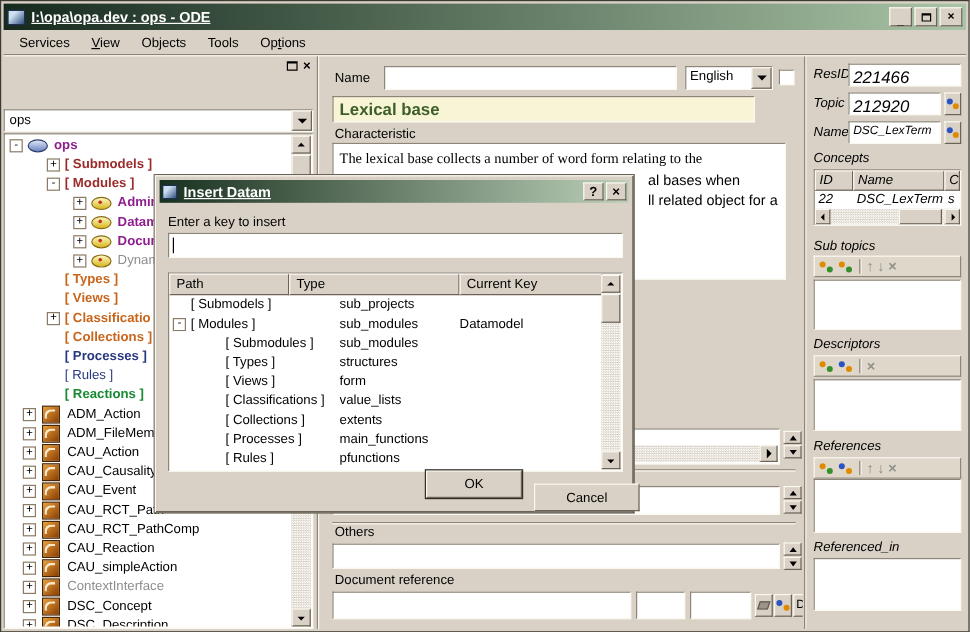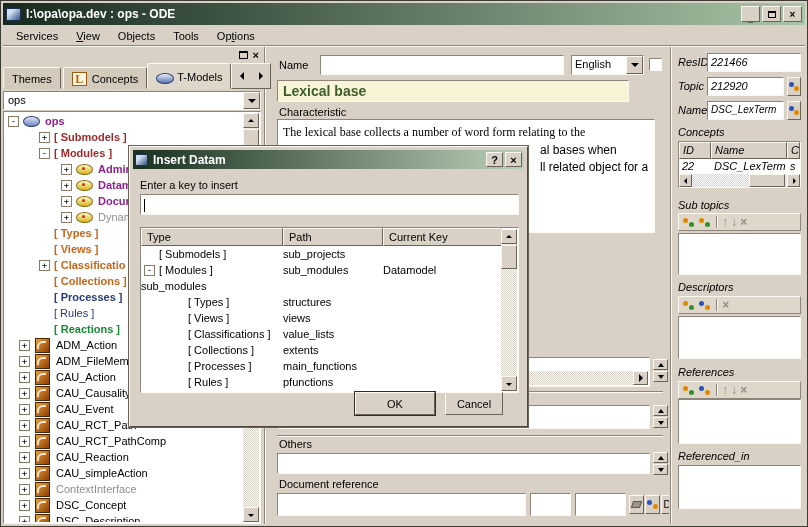--- a/index.html
+++ b/index.html
@@ -14,21 +14,21 @@
   .groove { border-top:1px solid #8d8579; border-bottom:1px solid #fbf8f1; height:2px; }
   .vgroove{ border-left:1px solid #8d8579; border-right:1px solid #fbf8f1; width:2px; }
 
   
   .titlebar { position:absolute; left:2px; top:2px; right:2px; height:22px;
               background:linear-gradient(to right,#15291d,#a9c4a6);
               display:flex; align-items:center; padding:0 3px; }
   .app-icon { width:15px; height:13px; background:linear-gradient(135deg,#cfe0f2 30%,#30507e);
               border:1px solid #1d3050; flex:none; }
   .title-text { color:#fff; font-weight:bold; font-size:12px; margin-left:5px; flex:1;
-                white-space:nowrap; overflow:hidden; }
+                white-space:nowrap; overflow:hidden;text-decoration:underline; }
   .tb-btn { width:19px; height:16px; margin-left:2px; display:flex; align-items:center;
             justify-content:center; font-size:10px; font-weight:bold; color:#000; flex:none; }
   .tb-btn .sq { width:8px; height:7px; border:1px solid #000; border-top-width:2px; }
   .min-glyph { position:relative; top:3px; }
 
   
   .menubar { position:absolute; top:25px; left:2px; right:2px; height:19px;
              display:flex; align-items:center; padding-left:4px; }
   .menu-item { padding:2px 9px; white-space:nowrap; }
   .menu-item u { text-decoration:underline; }
@@ -130,21 +130,21 @@
   .mini-btn { position:absolute; top:2px; height:19px; display:flex; align-items:center; justify-content:center; font-size:10px; }
   .stamp-icon { width:9px; height:7px; background:#9a948a; border:1px solid #5f584e; transform:skewX(-18deg); }
   .dots { position:relative; width:13px; height:13px; display:inline-block; }
   .dots::before { content:""; position:absolute; width:5px; height:5px; border-radius:50%; left:1px; top:2px; }
   .dots::after  { content:""; position:absolute; width:5px; height:5px; border-radius:50%; right:1px; bottom:2px; }
   .dots-og::before { background:#e08a00; } .dots-og::after { background:#35902c; }
   .dots-bo::before { background:#2b54c0; } .dots-bo::after { background:#e08a00; }
 
   
   .right-panel { position:absolute; left:675px; top:46px; width:130px; bottom:2px; overflow:hidden;font-style:italic; }
-  .rp-input { position:absolute; height:19px; padding:2px 3px; font-size:11px; white-space:nowrap; overflow:hidden; }
+  .rp-input { position:absolute; height:19px; padding:2px 3px; font-size:14px; white-space:nowrap; overflow:hidden; }
   .rp-mini { position:absolute; width:14px; height:19px; display:flex; align-items:center; justify-content:center; }
   .res-table { position:absolute; left:2px; top:94px; width:123px; height:47px; background:#fff;
                border:1px solid; border-color:#8d8579 #fbf8f1 #fbf8f1 #8d8579; overflow:hidden; }
   .res-head { display:flex; height:17px; }
   .res-hc { padding:1px 3px; border:1px solid; border-color:#fbf8f1 #6b6357 #6b6357 #fbf8f1;
             background:#d9d1c5; overflow:hidden; white-space:nowrap; }
   .rc-id { width:32px; } .rc-name { width:76px; } .rc-extra { flex:1; }
   .res-row { display:flex; height:15px; }
   .res-cell { padding:1px 3px; overflow:hidden; white-space:nowrap; }
   .res-hscroll { position:absolute; left:0; right:0; bottom:0; height:13px;
@@ -179,21 +179,21 @@
   .dt-rows { position:absolute; left:0; top:18px; right:16px; bottom:0; overflow:hidden; }
   .drow { display:flex; height:16px; align-items:center; }
   .d-type { width:142px; display:flex; align-items:center; white-space:nowrap; overflow:hidden; }
   .d-path { width:100px; white-space:nowrap; overflow:hidden; }
   .d-key  { width:119px; white-space:nowrap; overflow:hidden; }
   .dlvl1 .d-type { padding-left:3px; } .dlvl2 .d-type { padding-left:32px; }
   .dlg-vscroll { position:absolute; top:1px; bottom:1px; right:1px; width:16px;
              background:repeating-conic-gradient(#fff 0 25%, #d9d1c5 0 50%) 0 0/2px 2px; }
   .dlg-ok { position:absolute; left:225px; top:245px; width:80px; height:23px; font-size:11px;
             display:flex; align-items:center; justify-content:center; outline:1px solid #2f2f28; }
-  .dlg-cancel { position:absolute; left:315px; top:245px; width:58px; height:23px; font-size:11px;
+  .dlg-cancel { position:absolute; left:315px; top:256px; width:88px; height:23px; font-size:11px;
             display:flex; align-items:center; justify-content:center; }
 </style>
 </head>
 <body>
 
 <div class="window">
 
   <div class="titlebar">
     <span class="app-icon"></span>
     <span class="title-text">I:\opa\opa.dev : ops - ODE</span>
@@ -218,42 +218,20 @@
     </div>
   <div class="groove hr-under-menu"></div>
 
   <div class="vgroove vsep1"></div>
   <div class="vgroove vsep2"></div>
 
   <div class="left-panel">
     <div class="lp-toolbar">
       <span class="float-icon"></span>
       <span class="lp-close">×</span>
-    </div>
-    <div class="lp-tabs">
-      <span class="tab">
-        <span>Themes</span>
-      </span>
-      <span class="tabsep"></span>
-      <span class="tab">
-        <span class="icon-L">L</span>
-        <span>Concepts</span>
-      </span>
-      <span class="tab active">
-        <span class="icon-disk"></span>
-        <span>T-Models</span>
-      </span>
-      <span class="tab-scroll raised">
-        <span class="tsbtn">
-            <i class="arr-lf"></i>
-          </span>
-        <span class="tsbtn">
-            <i class="arr-rt"></i>
-          </span>
-      </span>
     </div>
     <div class="lp-combo sunken">
       <span class="val">ops</span>
       <span class="combo-btn raised">
           <i class="arr-dn"></i>
         </span>
     </div>
 
     <div class="lp-tree sunken">
       <div class="tree-rows">
@@ -557,22 +535,22 @@
       <span class="dlg-btn raised">?</span>
       <span class="dlg-btn raised">×</span>
     </div>
 
     <span class="dlg-prompt">Enter a key to insert</span>
     <div class="dlg-input sunken"><span class="caret"></span></div>
 
     <div class="dlg-table">
       <div class="dt-head">
 
-      <span class="dt-hc col-type">Type</span>
-          <span class="dt-hc col-path">Path</span>
+      <span class="dt-hc col-path">Path</span>
+          <span class="dt-hc col-type">Type</span>
           <span class="dt-hc col-key">Current Key</span>
         </div>
       <div class="dt-rows">
 
       <div class="drow dlvl1">
             <span class="d-type">
               <span class="exp"></span>
               <span>[ Submodels ]</span>
             </span>
             <span class="d-path">sub_projects</span>
@@ -580,37 +558,41 @@
           </div>
           <div class="drow dlvl1">
             <span class="d-type">
               <span class="exp">-</span>
               <span>[ Modules ]</span>
             </span>
             <span class="d-path">sub_modules</span>
             <span class="d-key">Datamodel</span>
           </div>
           <div class="drow dlvl2">
+            <span class="d-type">
+              <span class="exp"></span>
+              <span>[ Submodules ]</span>
+            </span>
             <span class="d-path">sub_modules</span>
             <span class="d-key"></span>
           </div>
           <div class="drow dlvl2">
             <span class="d-type">
               <span class="exp"></span>
               <span>[ Types ]</span>
             </span>
             <span class="d-path">structures</span>
             <span class="d-key"></span>
           </div>
           <div class="drow dlvl2">
             <span class="d-type">
               <span class="exp"></span>
               <span>[ Views ]</span>
             </span>
-            <span class="d-path">views</span>
+            <span class="d-path">form</span>
             <span class="d-key"></span>
           </div>
           <div class="drow dlvl2">
             <span class="d-type">
               <span class="exp"></span>
               <span>[ Classifications ]</span>
             </span>
             <span class="d-path">value_lists</span>
             <span class="d-key"></span>
           </div>

